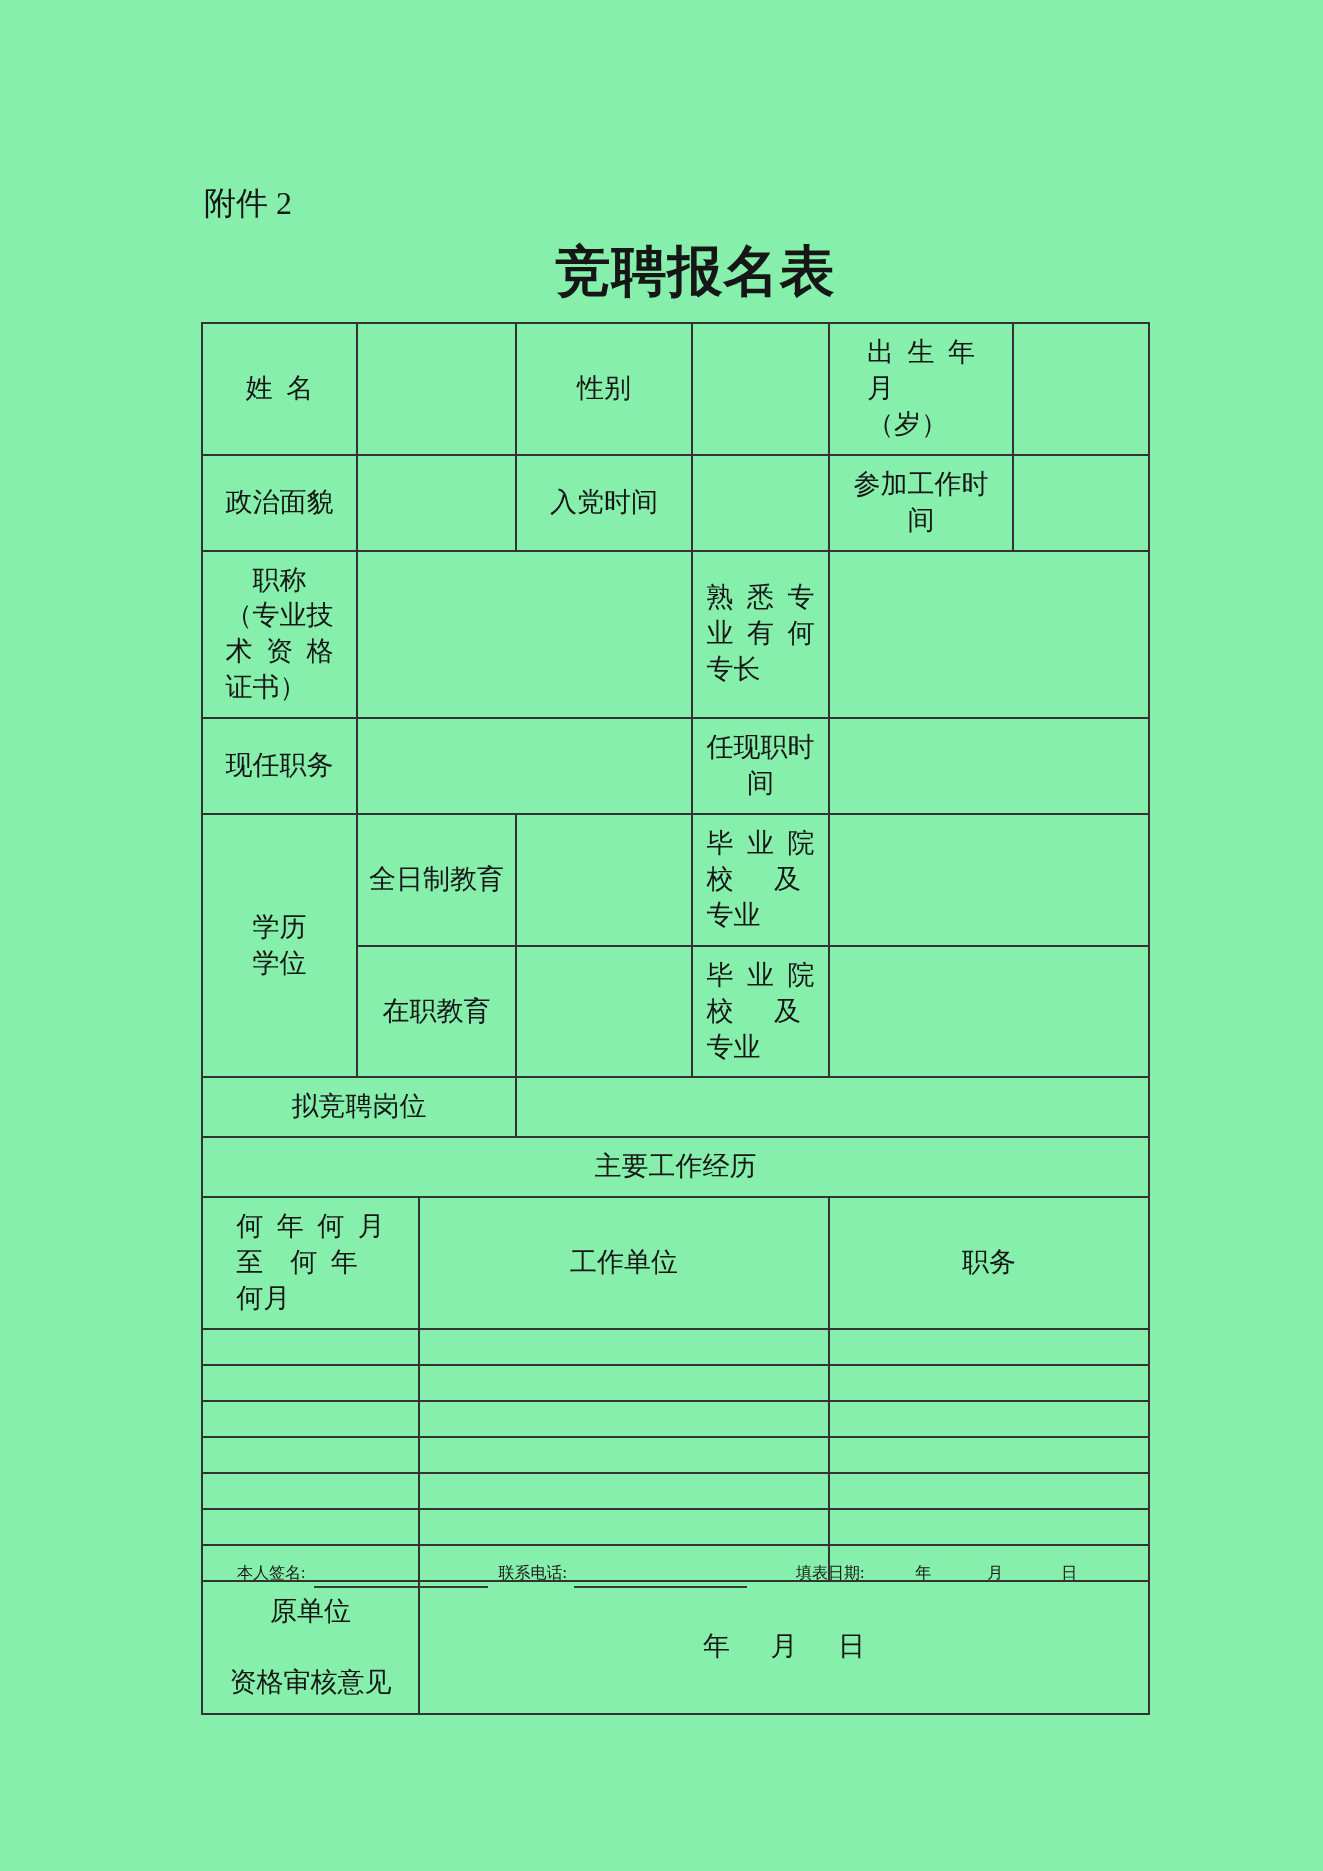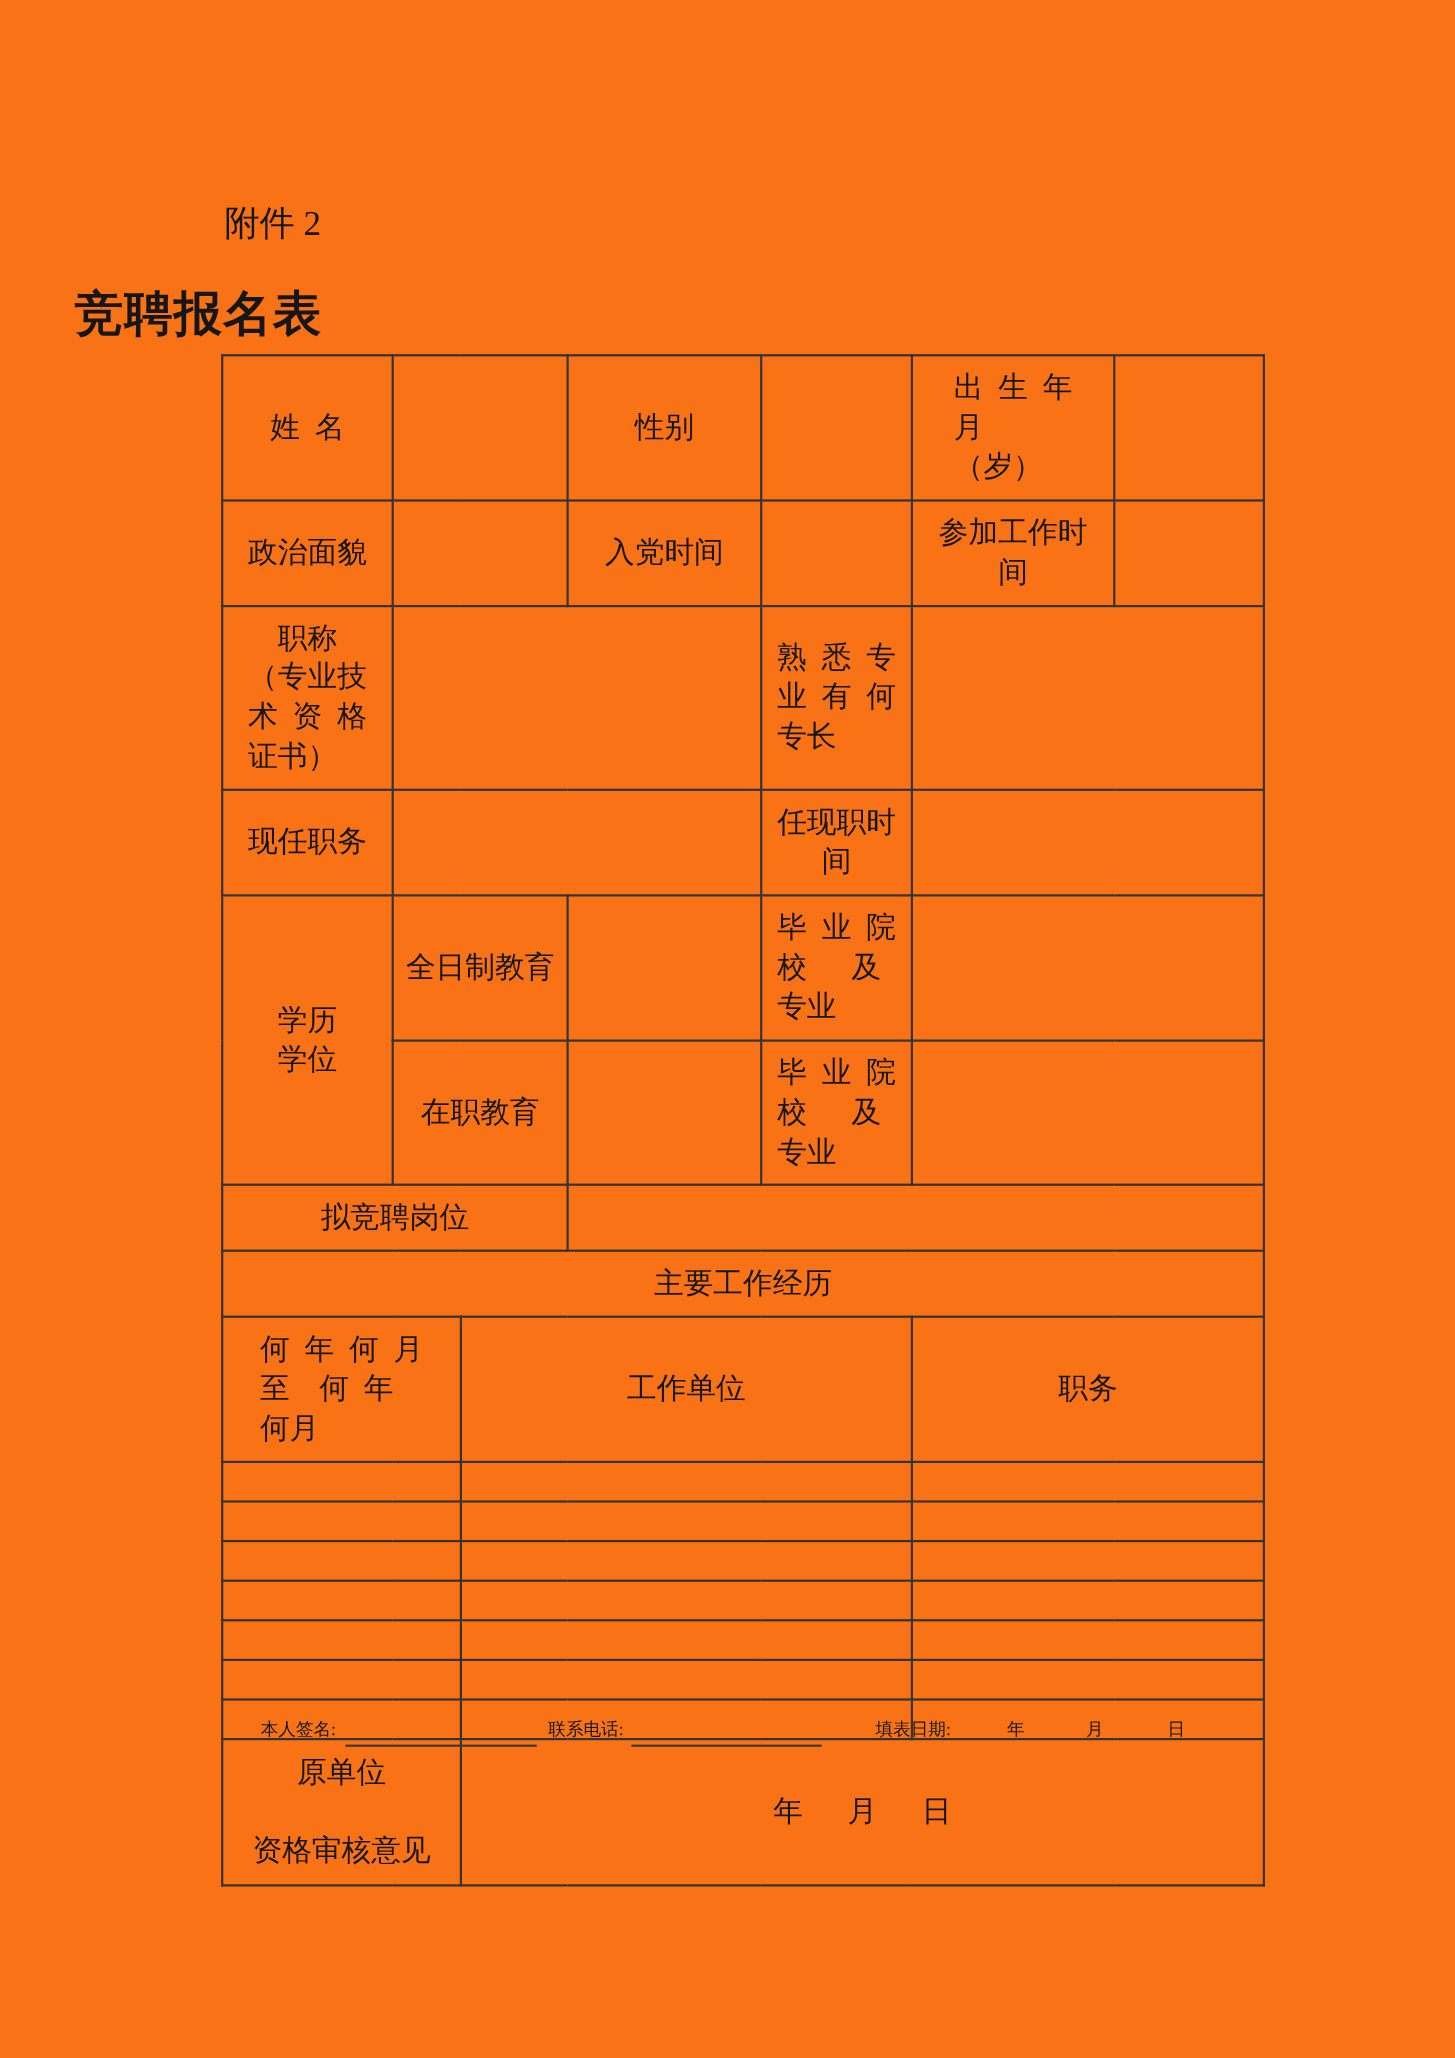--- a/index.html
+++ b/index.html
@@ -1,31 +1,31 @@
 <!DOCTYPE html>
 <html><head>
 <meta charset="utf-8">
 <style>
   html,body{margin:0;padding:0;background:#888;}
   .page{
     position:relative;
     width:1323px;height:1871px;
-    background:#f97316;
+    background:#86efac;
     font-family:"Liberation Serif","DejaVu Serif",serif;
     color:#161616;
     overflow:hidden;
   }
   .attachment{
     position:absolute;left:204px;top:186px;
     font-size:32px;line-height:1.1;
   }
   .title{
-    position:absolute;left:0;top:256px;width:100%;
-    margin:0;text-indent:68px;
-    font-size:44px;font-weight:700;letter-spacing:1px;
+    position:absolute;left:0;top:235px;width:100%;
+    margin:0;text-align:center;text-indent:68px;
+    font-size:55px;font-weight:700;letter-spacing:1px;
   }
   table.form{
     position:absolute;left:201px;top:322px;
     width:947px;
     border-collapse:collapse;
     table-layout:fixed;
     font-size:27px;
   }
   table.form td{
     border:2px solid #333;

